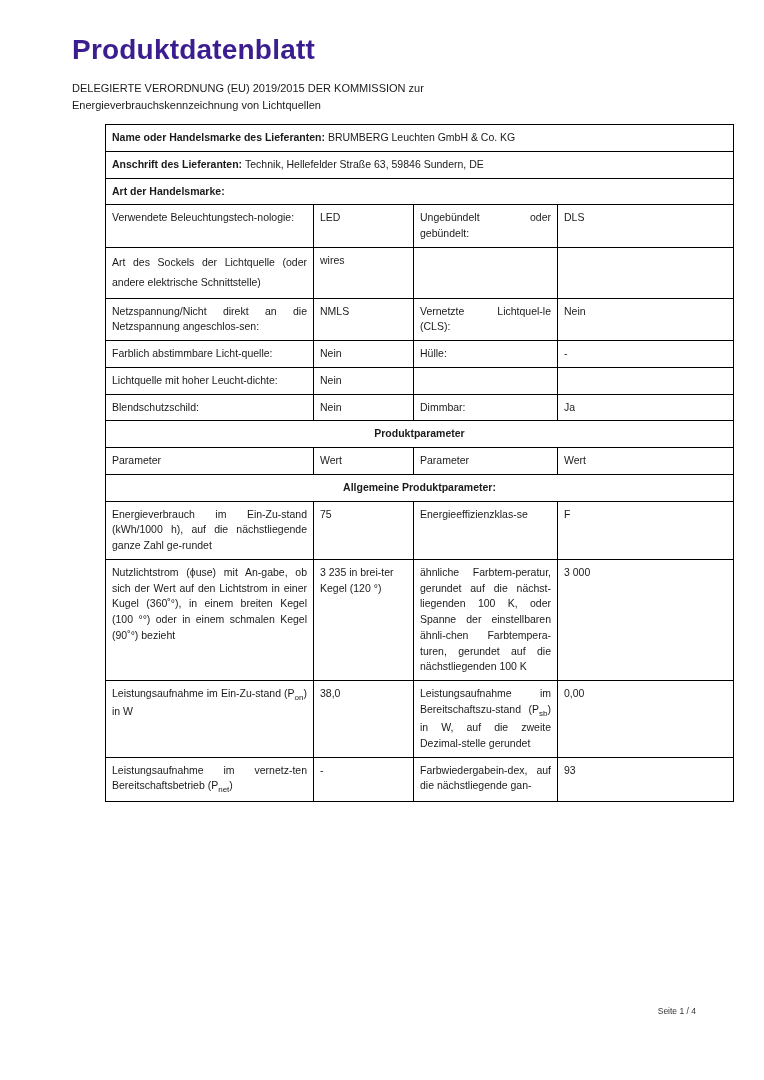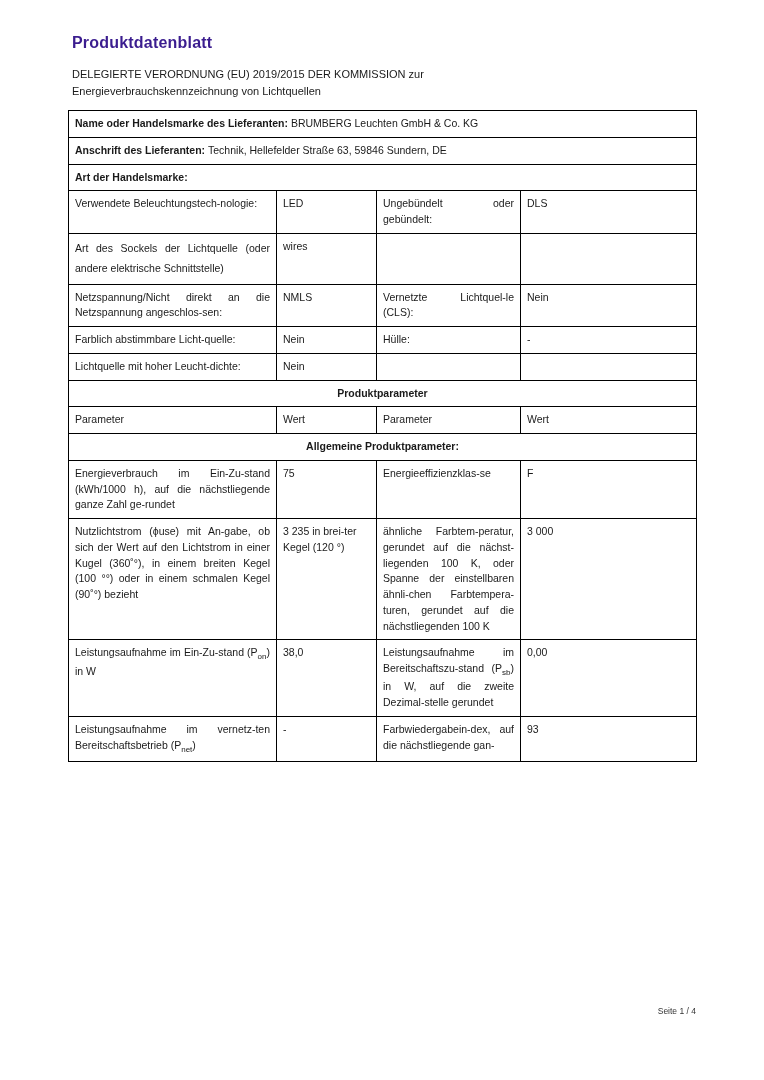--- a/index.html
+++ b/index.html
@@ -22,36 +22,37 @@
     height: 1080px;
     box-sizing: border-box;
   }
   .content {
     position: absolute;
     left: 68px;
     top: 34px;
     width: 628px;
   }
   .doc-title {
-    font-size: 16px;
+    font-size: 28px;
     font-weight: bold;
     color: #3b1d8f;
     margin: 0 0 14px 4px;
     letter-spacing: 0.2px;
   }
   .subtitle {
     font-size: 11px;
     line-height: 1.55;
     margin: 0 0 10px 4px;
     color: #1a1a1a;
   }
   table.sheet {
     border-collapse: collapse;
     width: 628px;
     table-layout: fixed;
+    margin-left: 37px;
   }
   table.sheet td {
     border: 1px solid #000000;
     padding: 5px 6px;
     font-size: 10.5px;
     line-height: 1.5;
     vertical-align: top;
   }
   .hdr-row td {
     font-weight: bold;
@@ -156,20 +157,26 @@
         <td class="ctr">-</td>
       </tr>
 
       <tr>
         <td class="justify">Lichtquelle mit hoher Leucht-dichte:</td>
         <td class="ctr">Nein</td>
         <td></td>
         <td></td>
       </tr>
 
+      <tr>
+        <td>Blendschutzschild:</td>
+        <td class="ctr">Nein</td>
+        <td>Dimmbar:</td>
+        <td class="ctr">Ja</td>
+      </tr>
 
       <tr class="center-head">
         <td colspan="4">Produktparameter</td>
       </tr>
 
       <tr>
         <td>Parameter</td>
         <td>Wert</td>
         <td>Parameter</td>
         <td>Wert</td>

